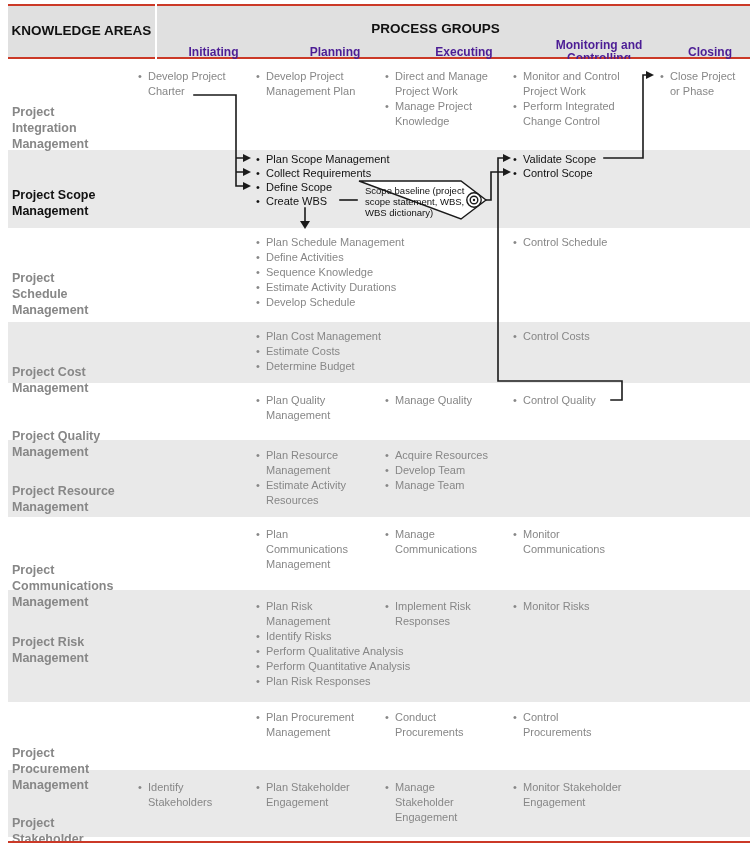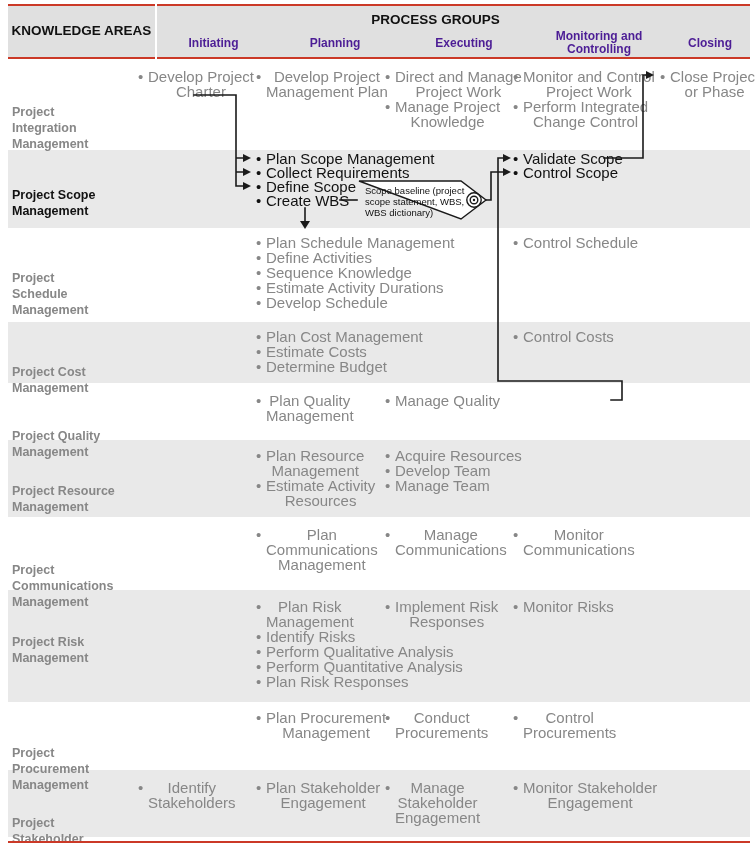--- a/index.html
+++ b/index.html
@@ -23,21 +23,21 @@
     border-bottom:2px solid var(--accent);
     box-sizing:border-box;
   }
   .h-knowledge{
     width:147px;flex:none;
     display:flex;align-items:center;justify-content:center;text-align:center;
     font-size:13.5px;font-weight:bold;color:#111;line-height:16.5px;
   }
   .h-process{flex:1;}
   .pg-title{
-    text-align:center;margin-top:6px;transform:translateX(-18px);
+    text-align:center;margin-top:15px;transform:translateX(-18px);
     font-size:13.5px;font-weight:bold;color:#111;
   }
   .pg-cols{
     display:grid;grid-template-columns:113px 130px 128px 142px 1fr;
     margin-top:1px;
   }
   .pg-col{
     display:flex;align-items:center;justify-content:center;text-align:center;
     font-size:12px;font-weight:bold;color:#4c1d95;line-height:13px;height:30px;
   }
@@ -54,21 +54,21 @@
   .cell.area{padding-left:4px;margin-top:35px;}
   .cell.c-init{padding-left:2px;}
   .cell.c-plan{padding-left:8px;}
   .cell.c-exec{padding-left:7px;}
   .cell.c-mon{padding-left:7px;}
   .cell.c-close{padding-left:12px;}
   .area .txt{
     display:block;white-space:pre;
     font-size:12.5px;font-weight:bold;color:var(--text-gray);line-height:16px;
   }
-  .item{display:flex;line-height:15px;font-size:15px;color:var(--text-gray);text-align:center;}
+  .item{display:flex;line-height:15px;font-size:11px;color:var(--text-gray);}
   .item::before{content:"\2022";flex:none;width:10px;text-align:left;}
   .item .txt{white-space:pre;flex:none;}
   .row.highlight .area .txt{color:var(--text-black);}
   .row.highlight .item{color:var(--text-black);line-height:14px;}
   
   .overlay{position:absolute;left:0;top:0;pointer-events:none;}
   .callout-text{
     position:absolute;left:365px;top:185px;width:100px;
     font-size:9.5px;line-height:11px;color:#111;white-space:pre-line;
   }
@@ -247,20 +247,25 @@
         <div class="item">
             <span class="txt">Plan Quality
 Management</span>
           </div>
       </div>
       <div class="cell c-exec">
         <div class="item">
             <span class="txt">Manage Quality</span>
           </div>
       </div>
+      <div class="cell c-mon">
+        <div class="item">
+            <span class="txt">Control Quality</span>
+          </div>
+      </div>
       <div class="cell c-close"></div>
     </div>
 
     <div class="row bg-gray" style="height:77px;--pt:8px">
       <div class="cell area">
           <span class="txt">Project Resource
 Management</span>
         </div>
       <div class="cell c-init"></div>
       <div class="cell c-plan">

